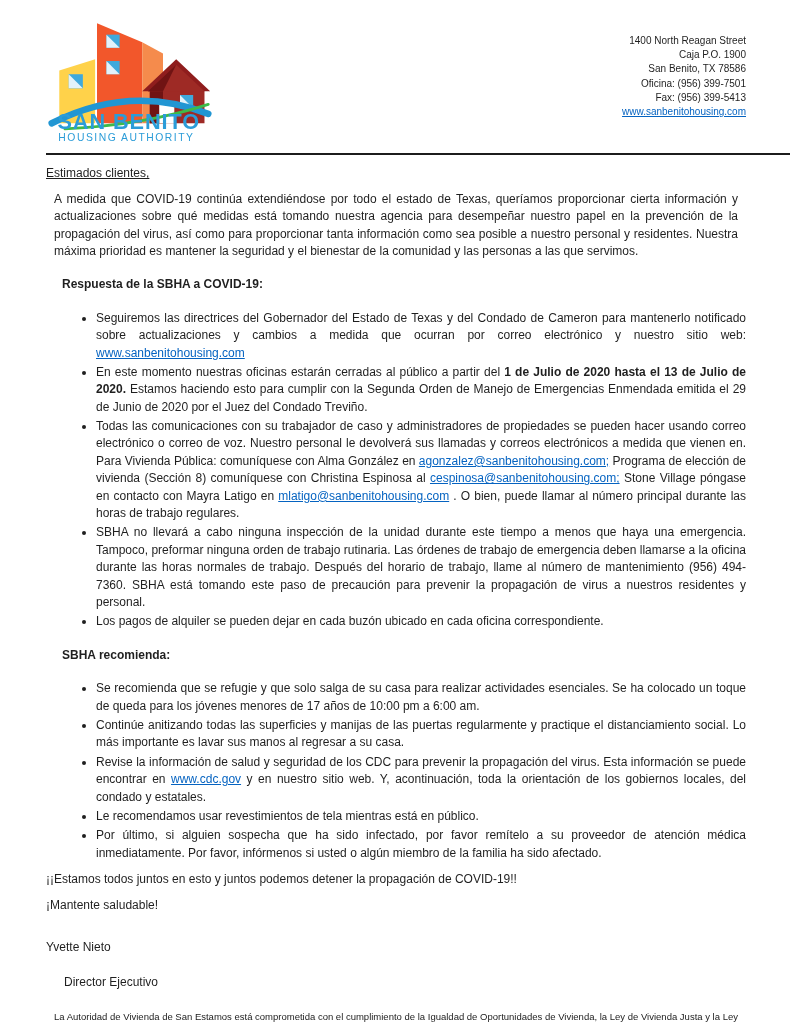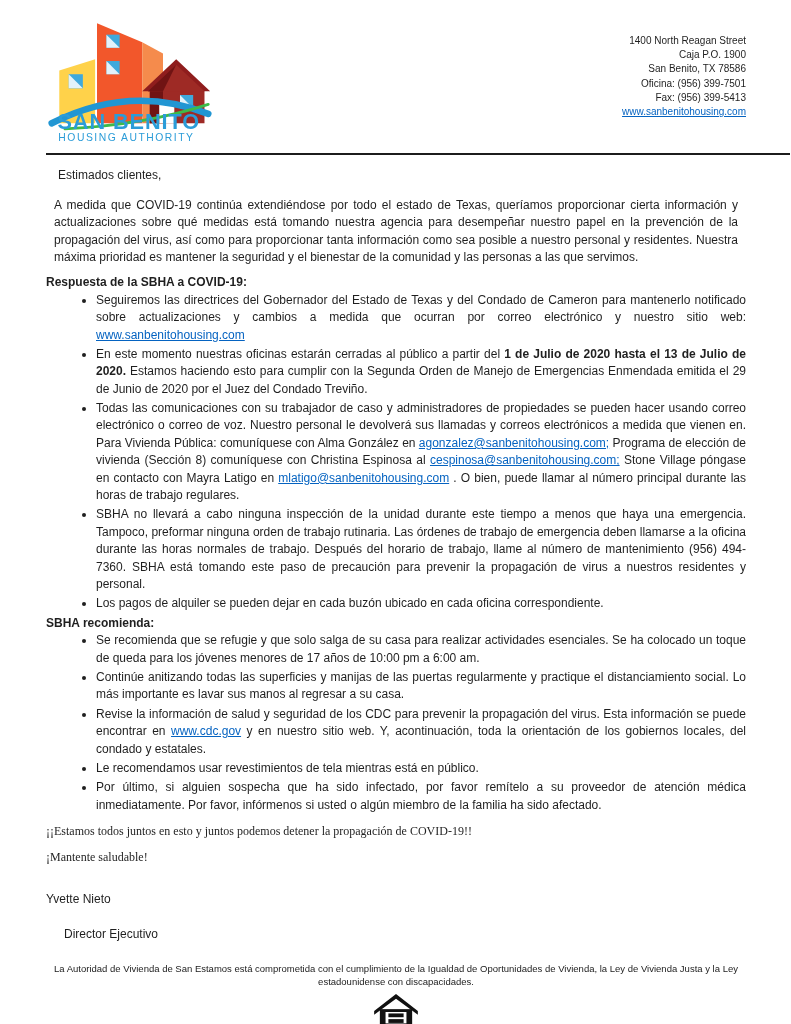--- a/index.html
+++ b/index.html
@@ -10,27 +10,27 @@
     font-size:12px;line-height:1.45;color:#1f1f1f;
     position:relative;overflow:hidden;background:#fff;
   }
   .header{display:flex;justify-content:space-between;align-items:flex-start;}
   .addr{ text-align:right;font-size:10px;line-height:1.42;padding-top:22px;}
   .addr div{white-space:nowrap;}
   .link{color:#0563C1;text-decoration:underline;cursor:pointer;}
   a.link{color:#0563C1;}
   .divider{height:2px;background:#1c1c1c;margin:4px -44px 10px 0;}
   .date{margin:0 0 14px 0;}
-  .salutation{margin:12px;}
+  .salutation{margin:0;text-decoration:underline;}
   .para{margin:8px;text-align:justify;}
   .bold{font-weight:bold;}
-  .heading{font-weight:bold;margin:0;}
+  .heading{font-weight:bold;margin:16px;}
   ul.bullets{margin:0;padding:0 0 0 50px;}
   ul.bullets li{margin:0 0 2px 0;text-align:justify;}
-  .closing{margin:9px 0 0 0;font-family:Liberation Serif, serif;}
+  .closing{margin:9px 0 0 0;}
   .sig-name{margin:24px 0 0 0;}
   .sig-title{margin:18px;}
   .footer{margin-top:8px;text-align:center;font-size:9.5px;line-height:1.42;color:#222;}
   .footer p{margin:0 auto;max-width:710px;}
   .footer .f2{margin-top:2px;}
   .eho{margin-top:4px;text-align:center;}
 </style>
 </head>
 <body>
 

